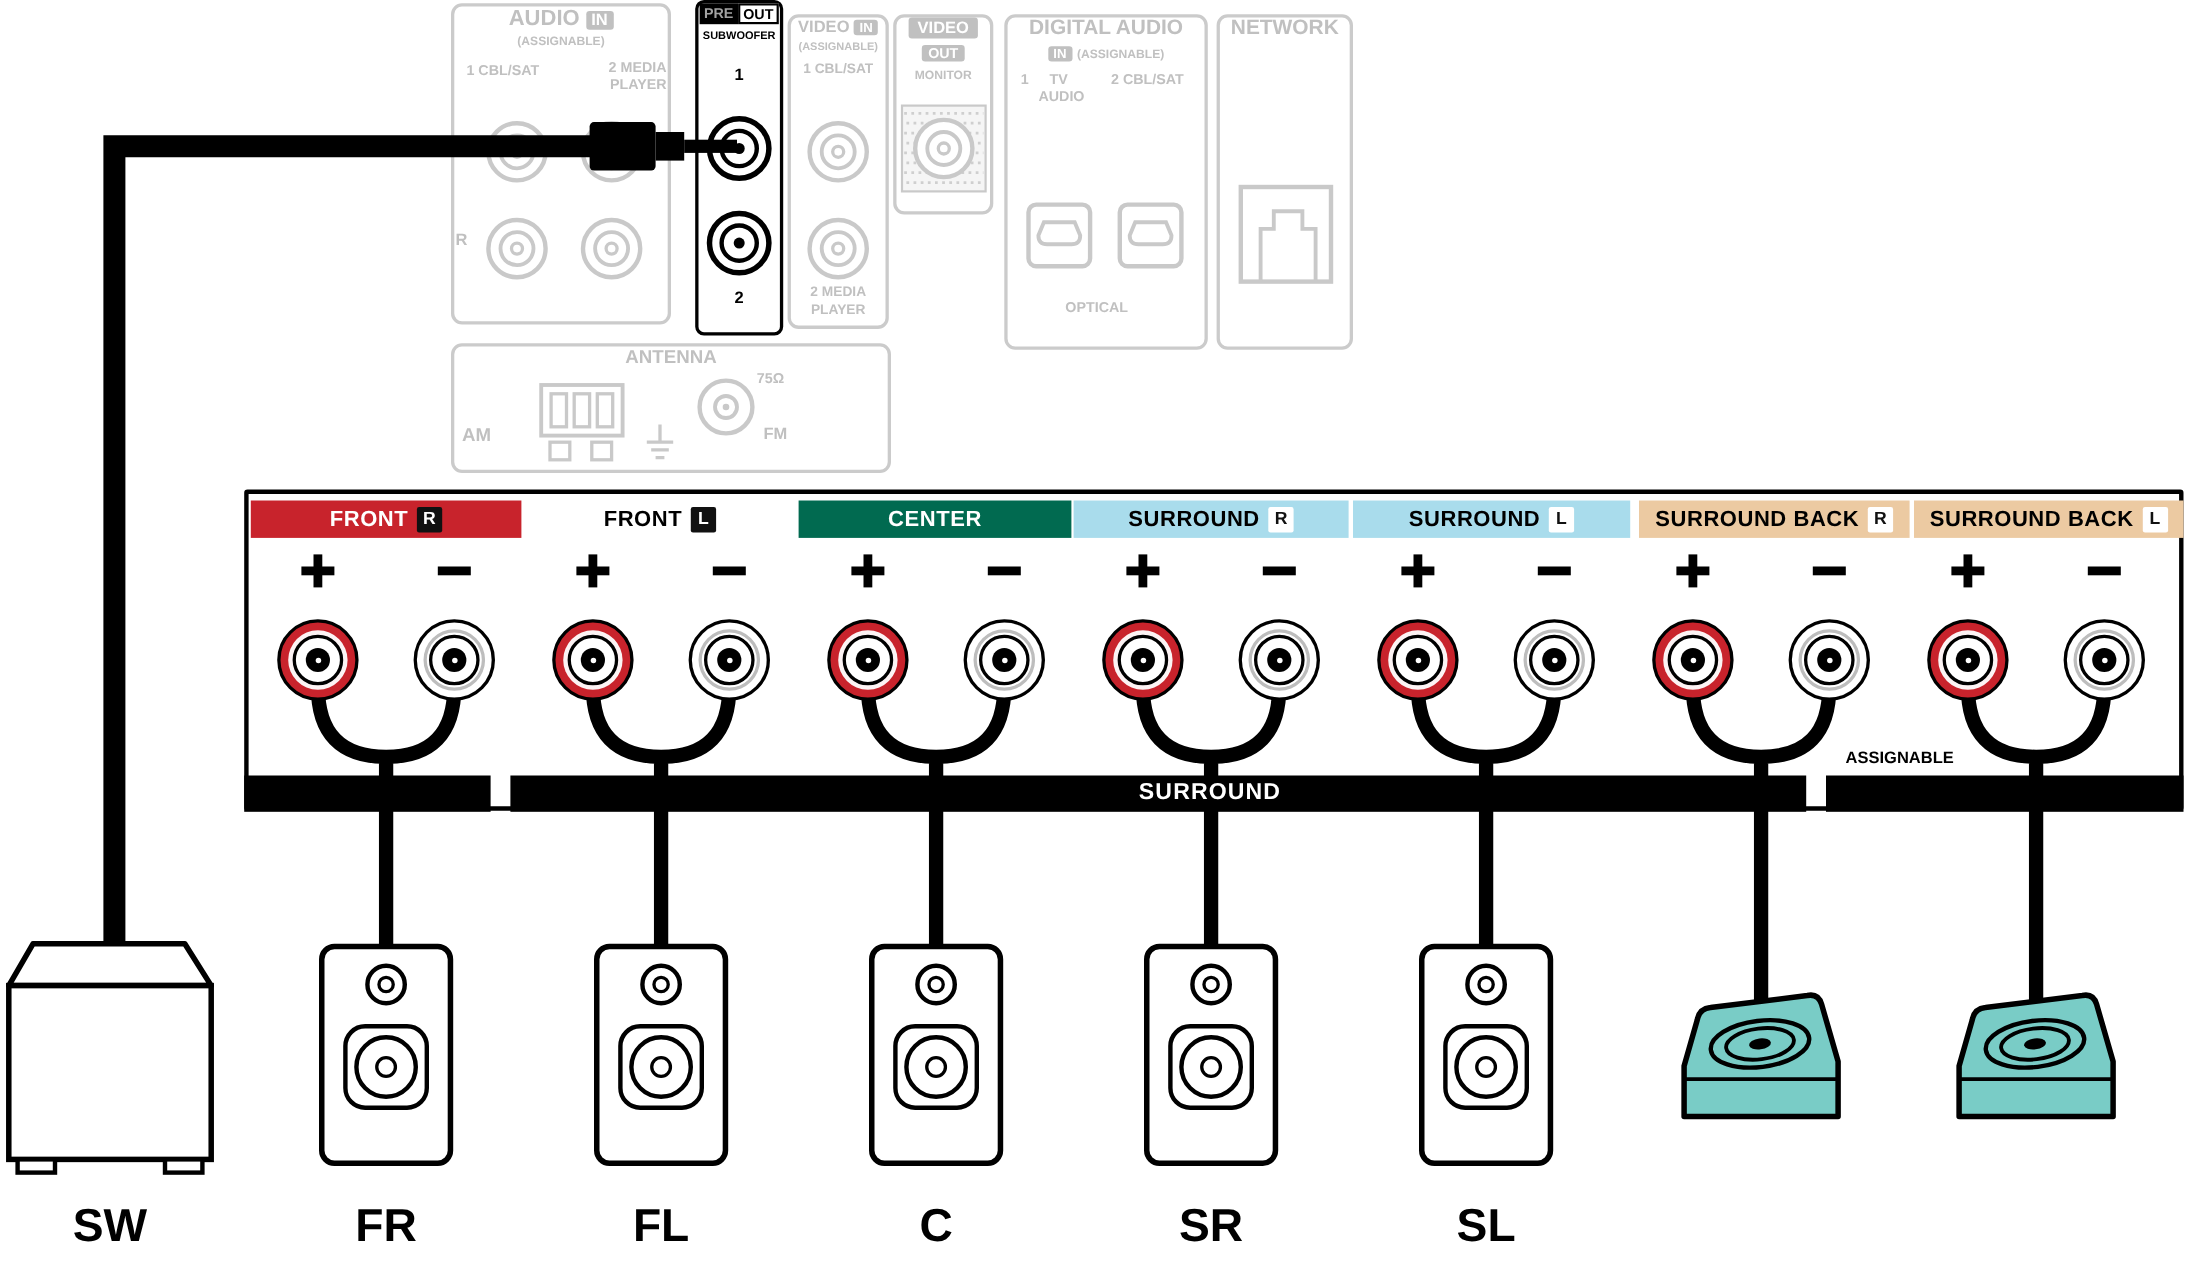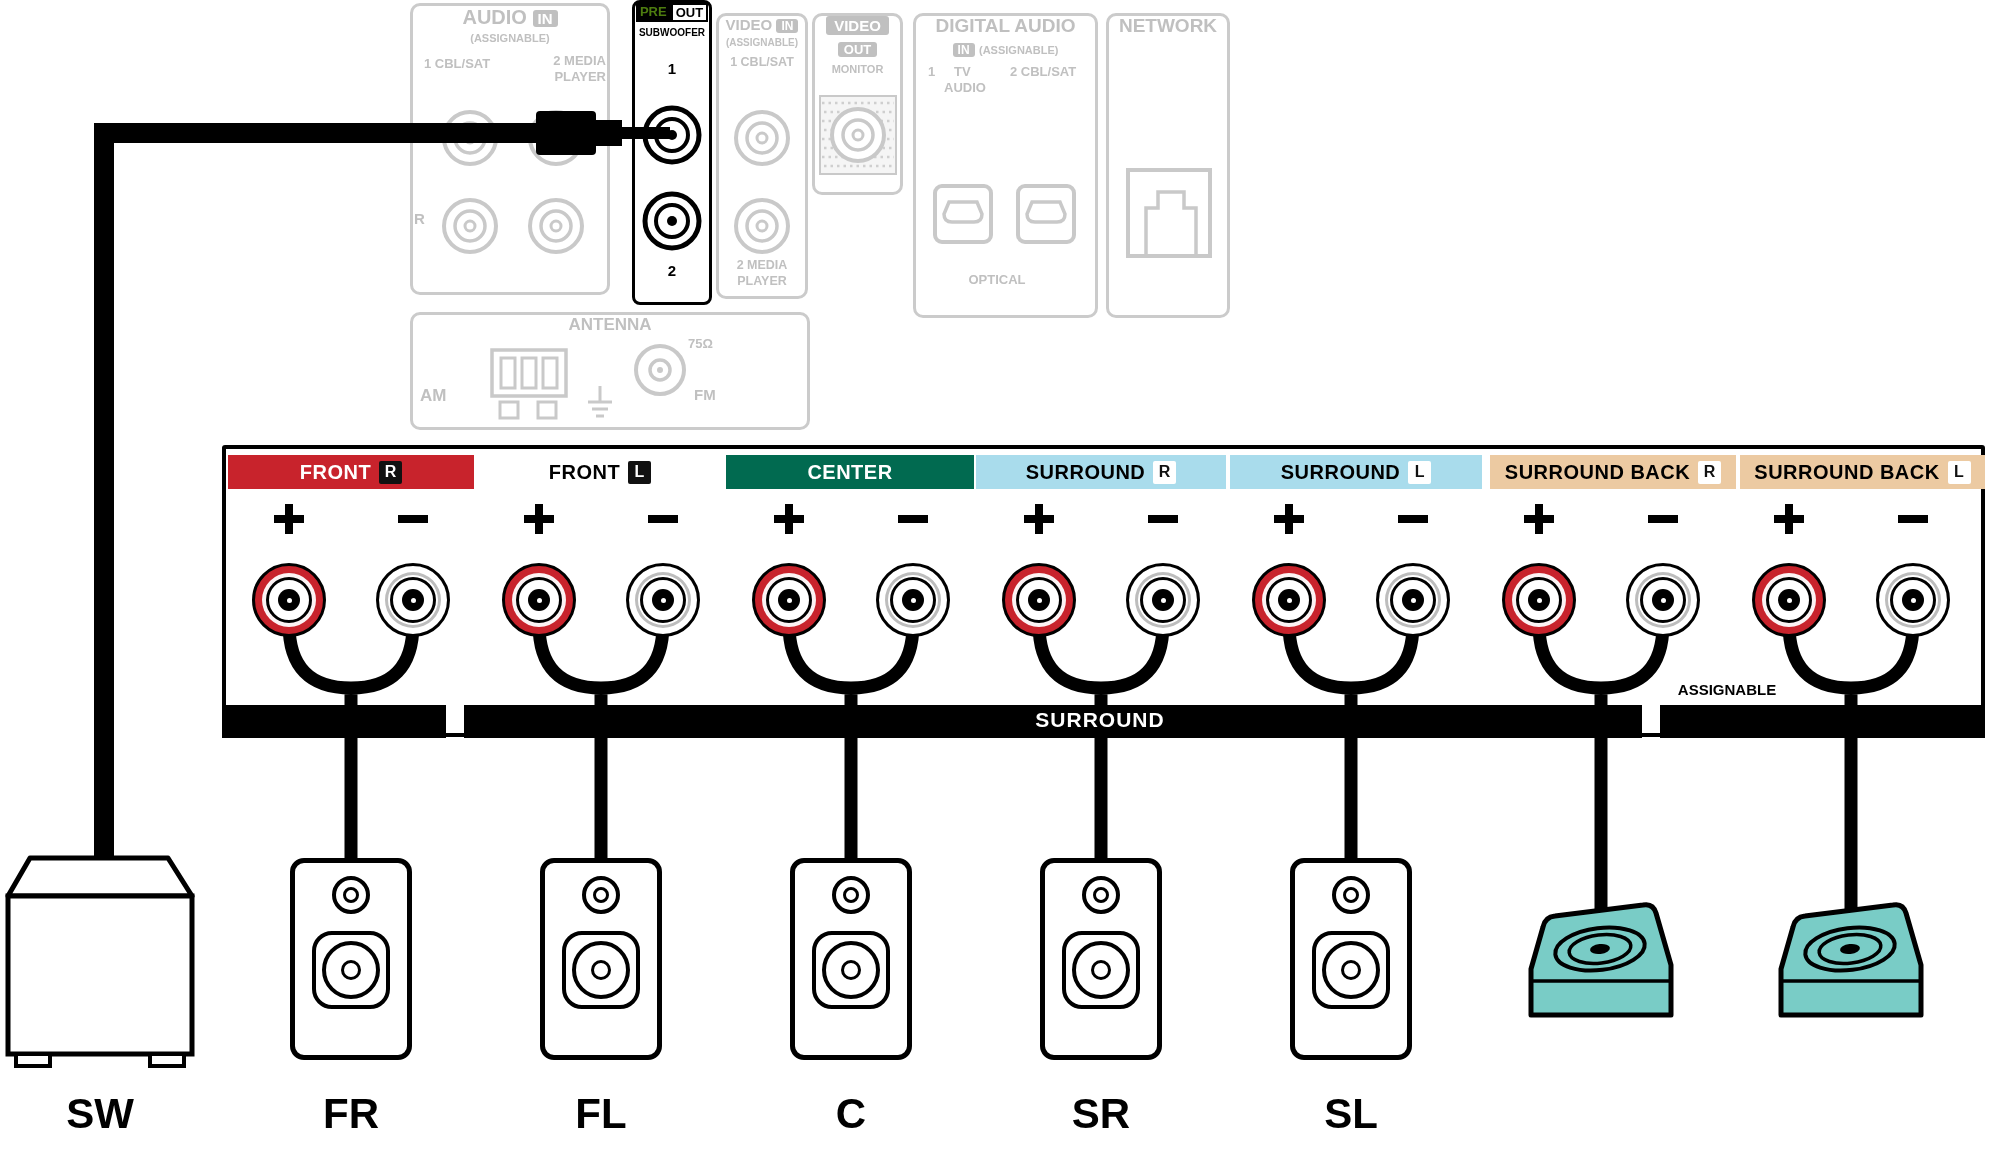--- a/index.html
+++ b/index.html
@@ -209,21 +209,21 @@
     <span class="g b">AUDIO</span>
     <span class="gbadge" style="font-size:15px">IN</span>
   </div>
   <div class="t ctr g b" style="left:410px;top:32px;width:200px;font-size:11px">(ASSIGNABLE)</div>
   <div class="t g b" style="left:424px;top:56px;font-size:13px">1 CBL/SAT</div>
   <div class="t g b" style="left:520px;top:53px;width:86px;text-align:right;font-size:13px">2 MEDIA</div>
   <div class="t g b" style="left:520px;top:69px;width:86px;text-align:right;font-size:13px">PLAYER</div>
   <div class="t g b" style="left:414px;top:210px;font-size:15px">R</div>
 
   <div class="t" style="left:634px;top:3px;width:76px;display:flex;justify-content:center">
-    <span style="background:#000;color:#4d7c0f;font-weight:bold;font-size:13px;padding:1px 4px">PRE</span>
+    <span style="background:#000;color:#a3a3a3;font-weight:bold;font-size:13px;padding:1px 4px">PRE</span>
     <span style="background:#fff;color:#000;border:2px solid #000;font-weight:bold;font-size:13px;padding:0 3px">OUT</span>
   </div>
   <div class="t ctr b" style="left:632px;top:27px;width:80px;font-size:10px">SUBWOOFER</div>
   <div class="t ctr b" style="left:632px;top:60px;width:80px;font-size:15px">1</div>
   <div class="t ctr b" style="left:632px;top:262px;width:80px;font-size:15px">2</div>
 
   <div class="t ctr" style="left:716px;top:16px;width:92px;font-size:15px">
     <span class="g b">VIDEO</span>
     <span class="gbadge" style="font-size:12px">IN</span>
   </div>

